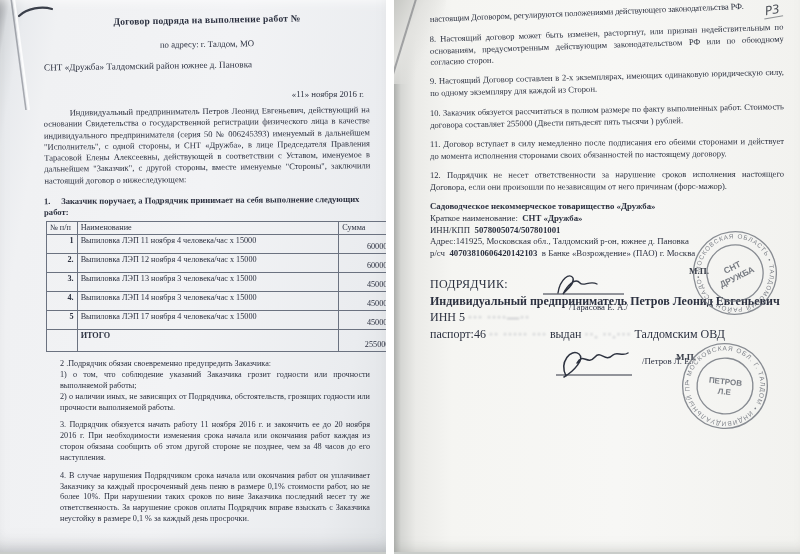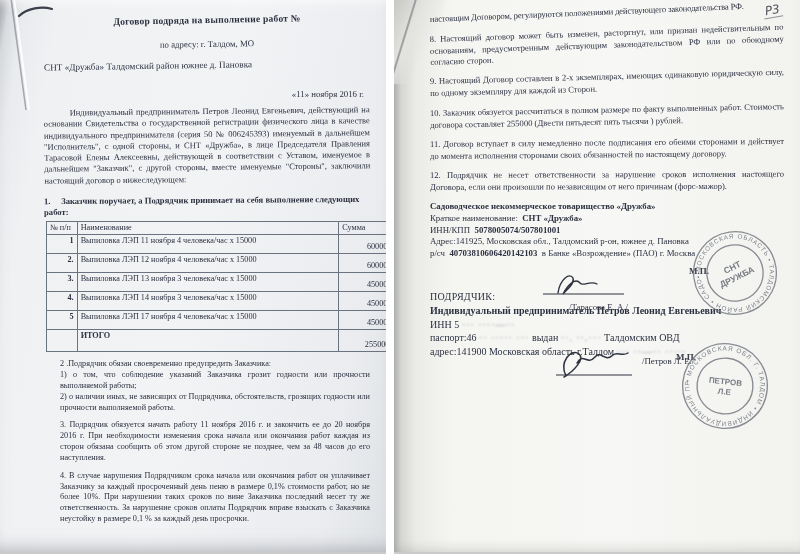--- a/index.html
+++ b/index.html
@@ -45,21 +45,21 @@
   
   .content-r{position:absolute;left:36px;top:14px;width:354px;font-size:8.6px;line-height:1.35;}
   .rp{margin:0 0 8px 0;text-align:justify;transform-origin:left center;}
   .rp.nowrap{white-space:nowrap;letter-spacing:-.15px;}
   .t1{transform:rotate(-2.4deg);} .t2{transform:rotate(-2deg);} .t3{transform:rotate(-1.5deg);}
   .t4{transform:rotate(-1.1deg);} .t5{transform:rotate(-.5deg);} .t6{transform:rotate(-.2deg);}
   .req{margin-top:4px;font-size:8.8px;line-height:1.34;}
   .req .b{font-weight:bold;}
   .req div{white-space:nowrap;}
   .org-full{font-weight:bold;}
-  .contractor{margin-top:30px;font-size:10px;line-height:1.38;}
+  .contractor{margin-top:16px;font-size:12px;line-height:1.38;}
   .contractor .head{letter-spacing:.3px;}
   .contractor .b{font-weight:bold;}
   .red{color:#8a8f99;filter:blur(1.1px);letter-spacing:1px;}
   .hand-mark{position:absolute;right:18px;top:3px;font-family:"DejaVu Sans",sans-serif;font-style:italic;
              font-size:12px;color:#4d5158;transform:rotate(-10deg);border-bottom:1px solid rgba(77,81,88,.6);padding:0 2px 0 2px;}
   .sigrow{position:absolute;display:flex;align-items:flex-end;gap:4px;}
   .sig1{left:146px;top:270px;flex-direction:column;}
   .sig2{left:160px;top:344px;align-items:center;}
   .signame{font-size:8.8px;white-space:nowrap;padding-bottom:3px;}
   .mp{position:absolute;font-size:9px;font-weight:bold;color:#3a3f4a;}
@@ -188,24 +188,20 @@
           <span>ИНН 5</span>
           <span class="red">··· ····—··</span>
         </div>
         <div>
           <span>паспорт:46</span>
           <span class="red">·· ·····  ···</span>
           <span>выдан</span>
           <span class="red">··. ··.···</span>
           <span>Талдомским ОВД</span>
         </div>
-        <div>
-          <span>адрес:141900 Московская область г.Талдом</span>
-          <span class="red">··· ··—·· ·····</span>
-        </div>
       </div>
     </div>
 
     <div class="sigrow sig1">
       <svg width="88" height="28">
         <path class="sigpath" d="M3,24 L84,24" stroke-width="1"></path>
         <path class="sigpath" d="M18,23 C20,9 30,2 33,8 C35,14 26,20 23,24 C27,16 35,7 40,13 C43,17 50,10 57,14" stroke-width="1.4" stroke-linecap="round"></path>
       </svg>
       <span class="signame">/Тарасова Е. А./</span>
     </div>

